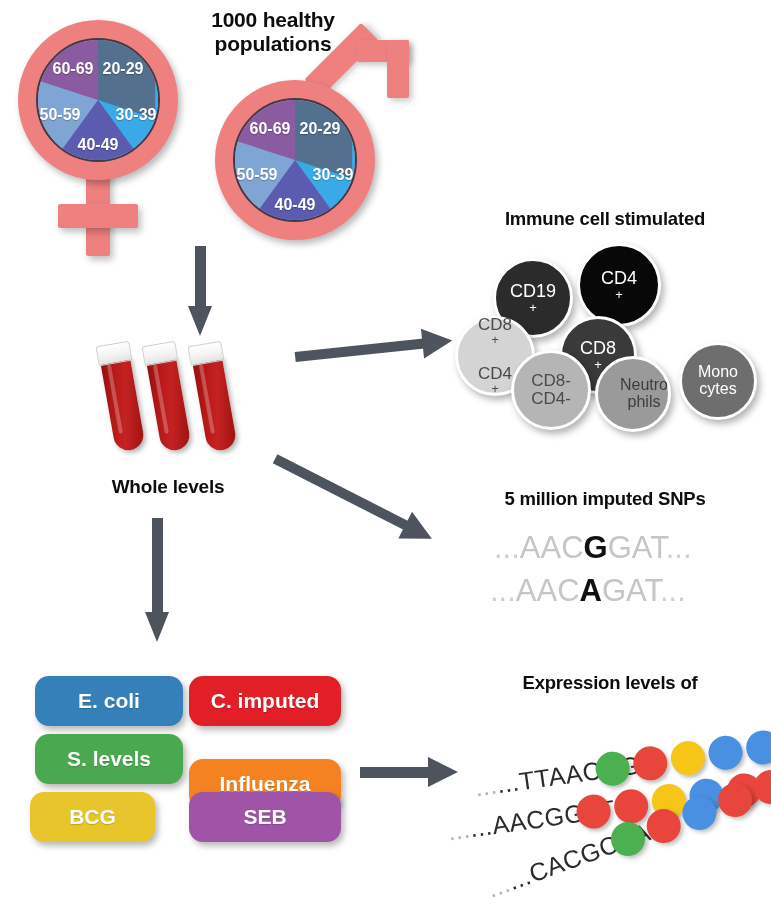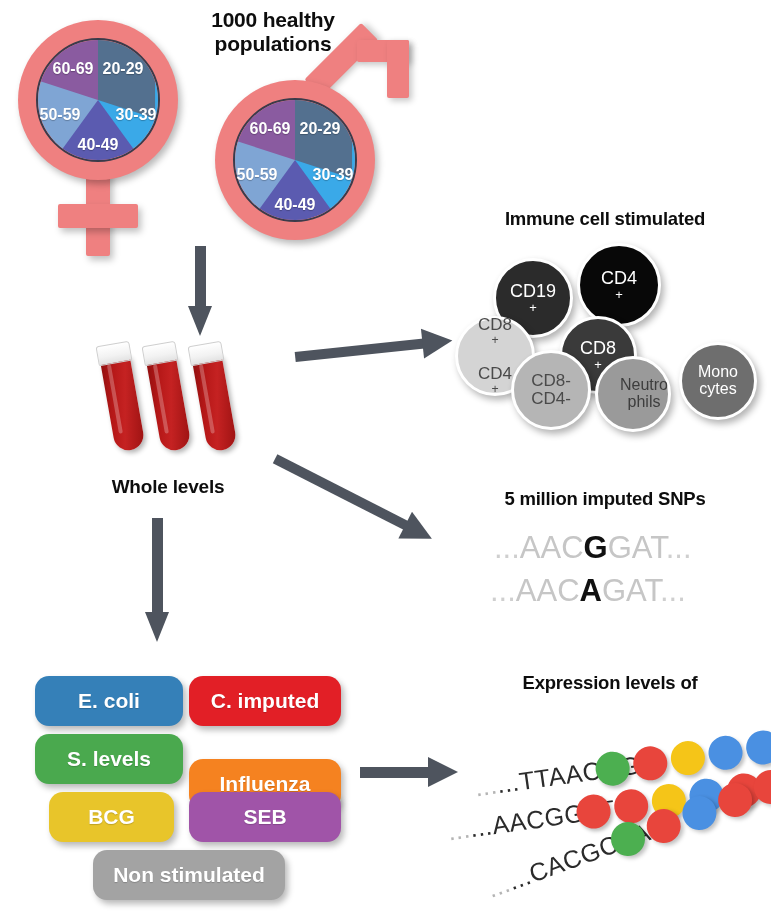--- a/index.html
+++ b/index.html
@@ -299,24 +299,23 @@
     </div>
   </div>
 
   <div class="abs" style="left:30px; top:676px; width:315px; height:220px;">
     <div class="stim" style="left:5px; top:0; width:148px; height:50px; background:#3580b8;">E. coli</div>
     <div class="stim" style="left:159px; top:0; width:152px; height:50px; background:#e21f26;">C. imputed</div>
 
     <div class="stim" style="left:5px; top:58px; width:148px; height:50px; background:#4aa94e;">S. levels</div>
     <div class="stim" style="left:159px; top:58px; width:152px; height:50px; background:#f58220;margin-top:25px;">Influenza</div>
 
-    <div class="stim" style="left:19px; top:116px; width:125px; height:50px; background:#e8c52a;">BCG</div>
+    <div class="stim" style="left:0; top:116px; width:125px; height:50px; background:#e8c52a;">BCG</div>
     <div class="stim" style="left:159px; top:116px; width:152px; height:50px; background:#a054a8;">SEB</div>
 
-    <div class="stim" style="left:63px; top:174px; width:192px; height:50px; background:#a3a3a3;">Non stimulated</div>
   </div>
 
   <div class="arrow" style="left:360px; top:752px; width:110px; height:40px;">
     <div class="arrow-shaft" style="left:0; top:15px; width:72px; height:11px;"></div>
     <div class="arrow-head" style="left:68px; top:5px; border-width:15.5px 0 15.5px 30px; border-color:transparent transparent transparent #4e545e;"></div>
   </div>
 
   <div class="heading" id="title-expression">
     <div>Expression levels of</div>
   </div>

